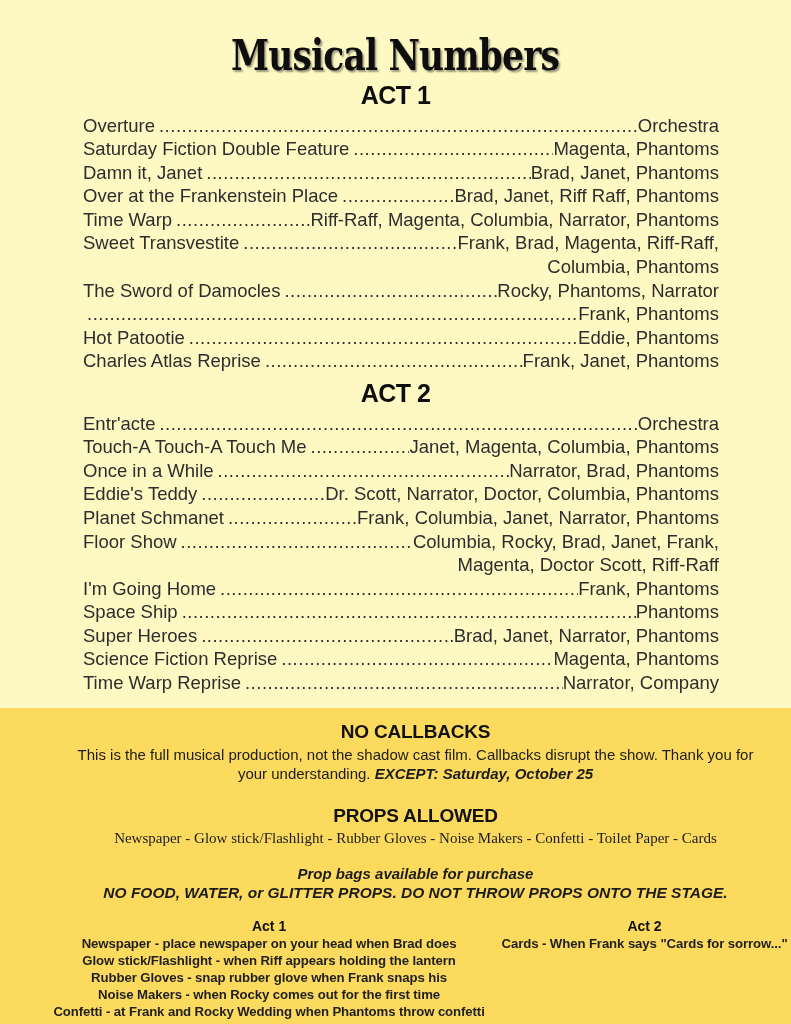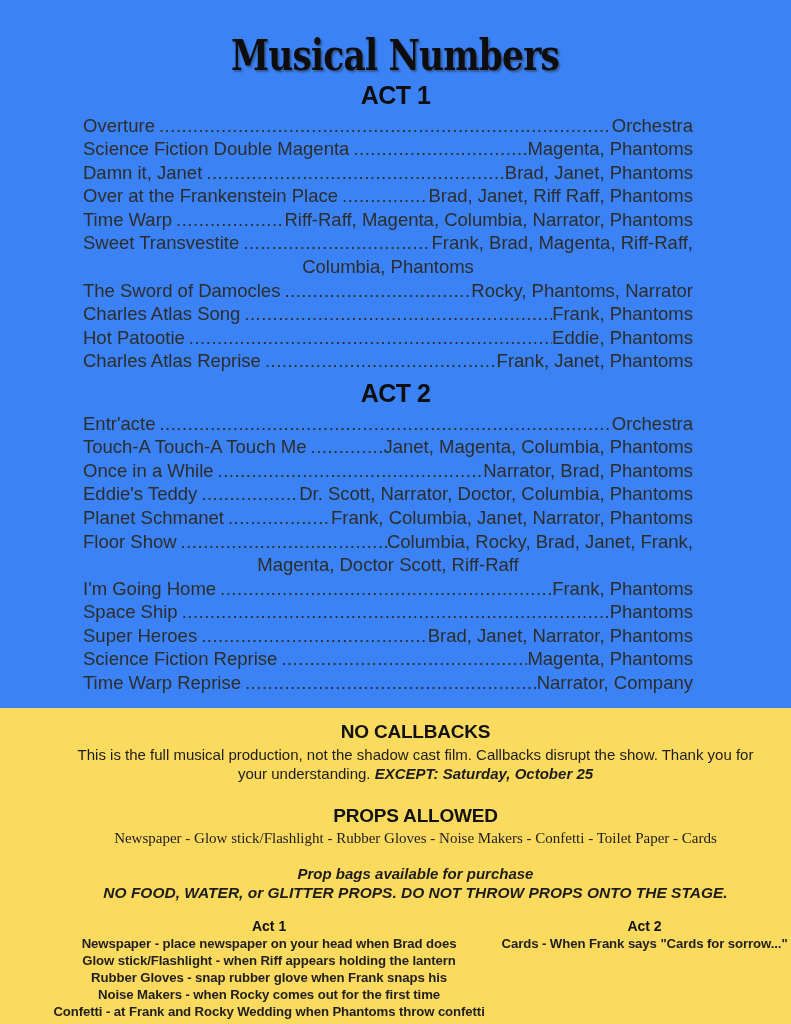--- a/index.html
+++ b/index.html
@@ -3,21 +3,21 @@
 <meta charset="utf-8">
 <style>
   * { margin: 0; padding: 0; box-sizing: border-box; }
   html, body { width: 791px; background: #fff; }
   body {
     height: 1024px;
     overflow: hidden;
     font-family: "Liberation Sans", sans-serif;
     color: #262626;
   }
-  .page { position: relative; width: 791px; height: 1024px; background: #3b82f6; }
+  .page { position: relative; width: 791px; height: 1024px; background: #fef9c3; }
 
   
   .title-wrap { text-align: center; padding-top: 34px; }
   .title-wrap .title-text {
     display: inline-block;
     font-family: "DejaVu Serif", serif;
     font-weight: bold;
     font-size: 43px;
     line-height: 1.0;
     letter-spacing: -1px;
@@ -35,40 +35,40 @@
     font-weight: bold;
     color: #0e0e0e;
     letter-spacing: -0.5px;
     line-height: 1.1;
   }
   .act1-heading { margin-top: 5px; }
   .act2-heading { margin-top: 7px; }
 
   
   .songs {
-    margin: 4px 98px 0 83px;
+    margin: 4px 72px 0 83px;
     font-size: 18.5px;
     line-height: 23.6px;
     color: #2d2d2d;
   }
   .song-row { display: flex; align-items: baseline; }
   .song-title { white-space: nowrap; flex: 0 0 auto; }
   .leader {
     flex: 1 1 auto;
     overflow: hidden;
     white-space: nowrap;
     padding: 0 4px;
     letter-spacing: 0.5px;
     min-width: 10px;
   }
   .leader::after {
     content: "......................................................................................................................................................";
   }
   .song-performers { white-space: nowrap; flex: 0 0 auto; }
-  .song-wrap { text-align: center; }
+  .song-wrap { text-align: right; }
 
   
   .notice {
     position: absolute;
     left: 0; right: 0;
     top: 708px; bottom: 0;
     background: var(--highlight, #fcda5e);
     text-align: center;
     color: #1c1c1c;
     padding-top: 13px;
@@ -116,21 +116,21 @@
   </div>
 
   <h2 class="act-heading act1-heading">ACT 1</h2>
   <div class="songs">
       <div class="song-row">
         <span class="song-title">Overture</span>
         <span class="leader"></span>
         <span class="song-performers">Orchestra</span>
       </div>
       <div class="song-row">
-        <span class="song-title">Science Fiction Double Magenta</span>
+        <span class="song-title">Saturday Fiction Double Feature</span>
         <span class="leader"></span>
         <span class="song-performers">Magenta, Phantoms</span>
       </div>
       <div class="song-row">
         <span class="song-title">Damn it, Janet</span>
         <span class="leader"></span>
         <span class="song-performers">Brad, Janet, Phantoms</span>
       </div>
       <div class="song-row">
         <span class="song-title">Over at the Frankenstein Place</span>
@@ -147,21 +147,20 @@
         <span class="leader"></span>
         <span class="song-performers">Frank, Brad, Magenta, Riff-Raff,</span>
       </div>
       <div class="song-wrap">Columbia, Phantoms</div>
       <div class="song-row">
         <span class="song-title">The Sword of Damocles</span>
         <span class="leader"></span>
         <span class="song-performers">Rocky, Phantoms, Narrator</span>
       </div>
       <div class="song-row">
-        <span class="song-title">Charles Atlas Song</span>
         <span class="leader"></span>
         <span class="song-performers">Frank, Phantoms</span>
       </div>
       <div class="song-row">
         <span class="song-title">Hot Patootie</span>
         <span class="leader"></span>
         <span class="song-performers">Eddie, Phantoms</span>
       </div>
       <div class="song-row">
         <span class="song-title">Charles Atlas Reprise</span>

